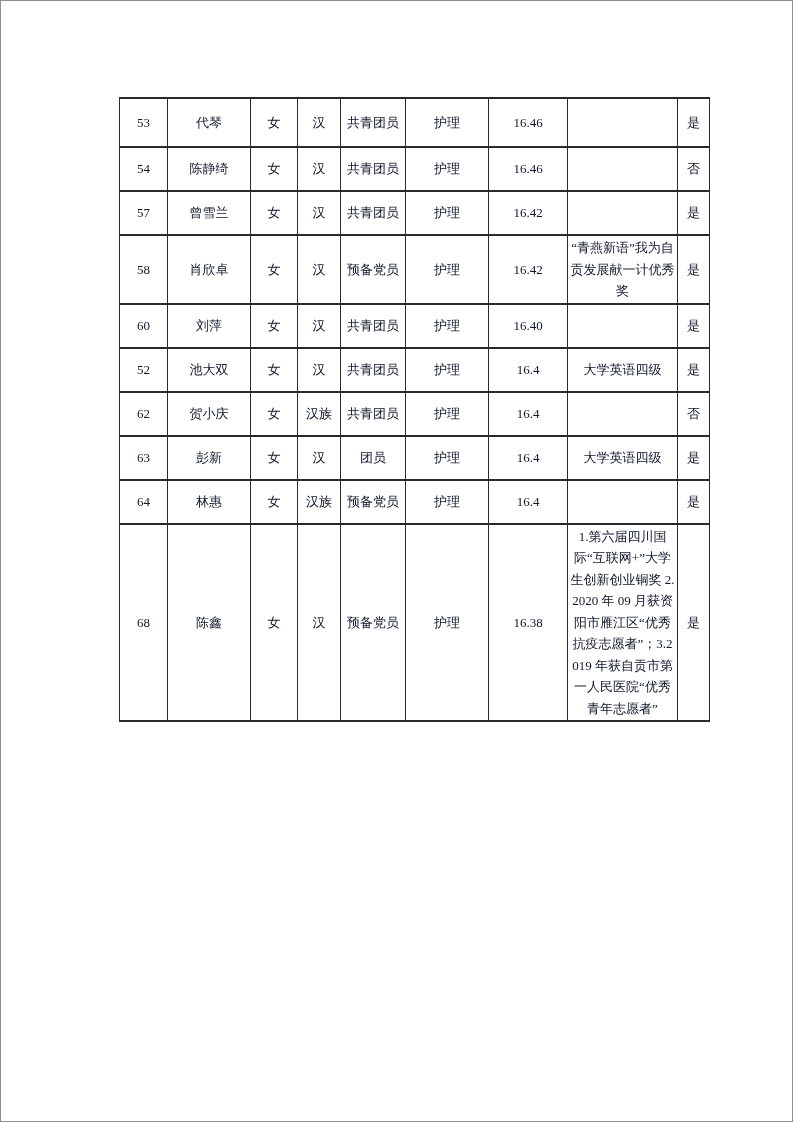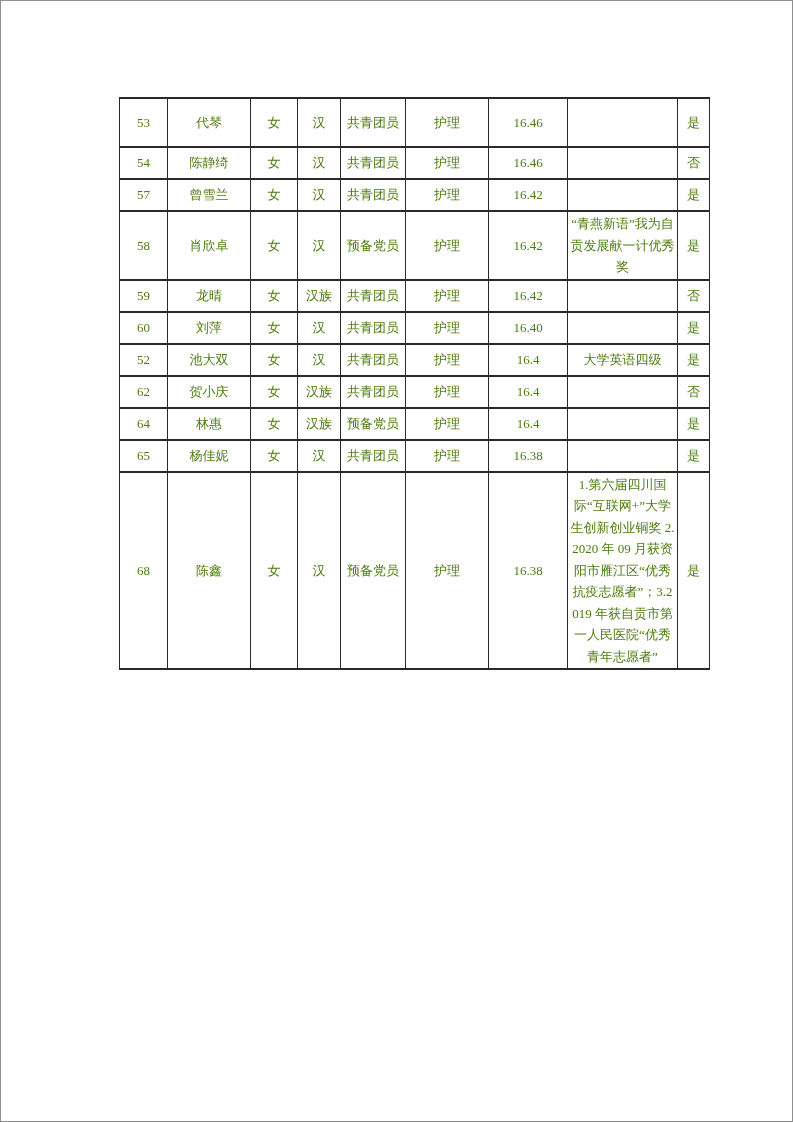--- a/index.html
+++ b/index.html
@@ -4,21 +4,21 @@
 <style>
   html, body { margin: 0; padding: 0; background: #ffffff; }
   .page {
     position: relative;
     width: 793px;
     height: 1122px;
     box-sizing: border-box;
     background: #ffffff;
     border: 1px solid #8f8f8f;
     font-family: "Liberation Serif", "DejaVu Serif", serif;
-    color: #4d7c0f;
+    color: #0f172a;
     overflow: hidden;
   }
   table.score-table {
     position: absolute;
     left: 118px;
     top: 96px;
     width: 590px;
     border-collapse: collapse;
     table-layout: fixed;
   }
@@ -28,21 +28,21 @@
     border-top: 2px solid #2a2a2a;
     border-bottom: 2px solid #2a2a2a;
     text-align: center;
     vertical-align: middle;
     font-size: 13px;
     line-height: 21.5px;
     padding: 1px 2px;
     overflow: hidden;
     word-break: break-all;
   }
-  table.score-table tr { height: 32px; }
+  table.score-table tr { height: 44px; }
   table.score-table tr:first-child { height: 49px; }
 </style>
 </head>
 <body>
 
 <div class="page">
   <table class="score-table">
     <colgroup>
       <col style="width:48px">
       <col style="width:83px">
@@ -93,31 +93,20 @@
           <td>肖欣卓</td>
           <td>女</td>
           <td>汉</td>
           <td>预备党员</td>
           <td>护理</td>
           <td>16.42</td>
           <td>“青燕新语”我为自贡发展献一计优秀奖</td>
           <td>是</td>
         </tr>
         <tr>
-          <td>59</td>
-          <td>龙晴</td>
-          <td>女</td>
-          <td>汉族</td>
-          <td>共青团员</td>
-          <td>护理</td>
-          <td>16.42</td>
-          <td></td>
-          <td>否</td>
-        </tr>
-        <tr>
           <td>60</td>
           <td>刘萍</td>
           <td>女</td>
           <td>汉</td>
           <td>共青团员</td>
           <td>护理</td>
           <td>16.40</td>
           <td></td>
           <td>是</td>
         </tr>
@@ -137,38 +126,38 @@
           <td>贺小庆</td>
           <td>女</td>
           <td>汉族</td>
           <td>共青团员</td>
           <td>护理</td>
           <td>16.4</td>
           <td></td>
           <td>否</td>
         </tr>
         <tr>
+          <td>63</td>
+          <td>彭新</td>
+          <td>女</td>
+          <td>汉</td>
+          <td>团员</td>
+          <td>护理</td>
+          <td>16.4</td>
+          <td>大学英语四级</td>
+          <td>是</td>
+        </tr>
+        <tr>
           <td>64</td>
           <td>林惠</td>
           <td>女</td>
           <td>汉族</td>
           <td>预备党员</td>
           <td>护理</td>
           <td>16.4</td>
-          <td></td>
-          <td>是</td>
-        </tr>
-        <tr>
-          <td>65</td>
-          <td>杨佳妮</td>
-          <td>女</td>
-          <td>汉</td>
-          <td>共青团员</td>
-          <td>护理</td>
-          <td>16.38</td>
           <td></td>
           <td>是</td>
         </tr>
         <tr>
           <td>68</td>
           <td>陈鑫</td>
           <td>女</td>
           <td>汉</td>
           <td>预备党员</td>
           <td>护理</td>

